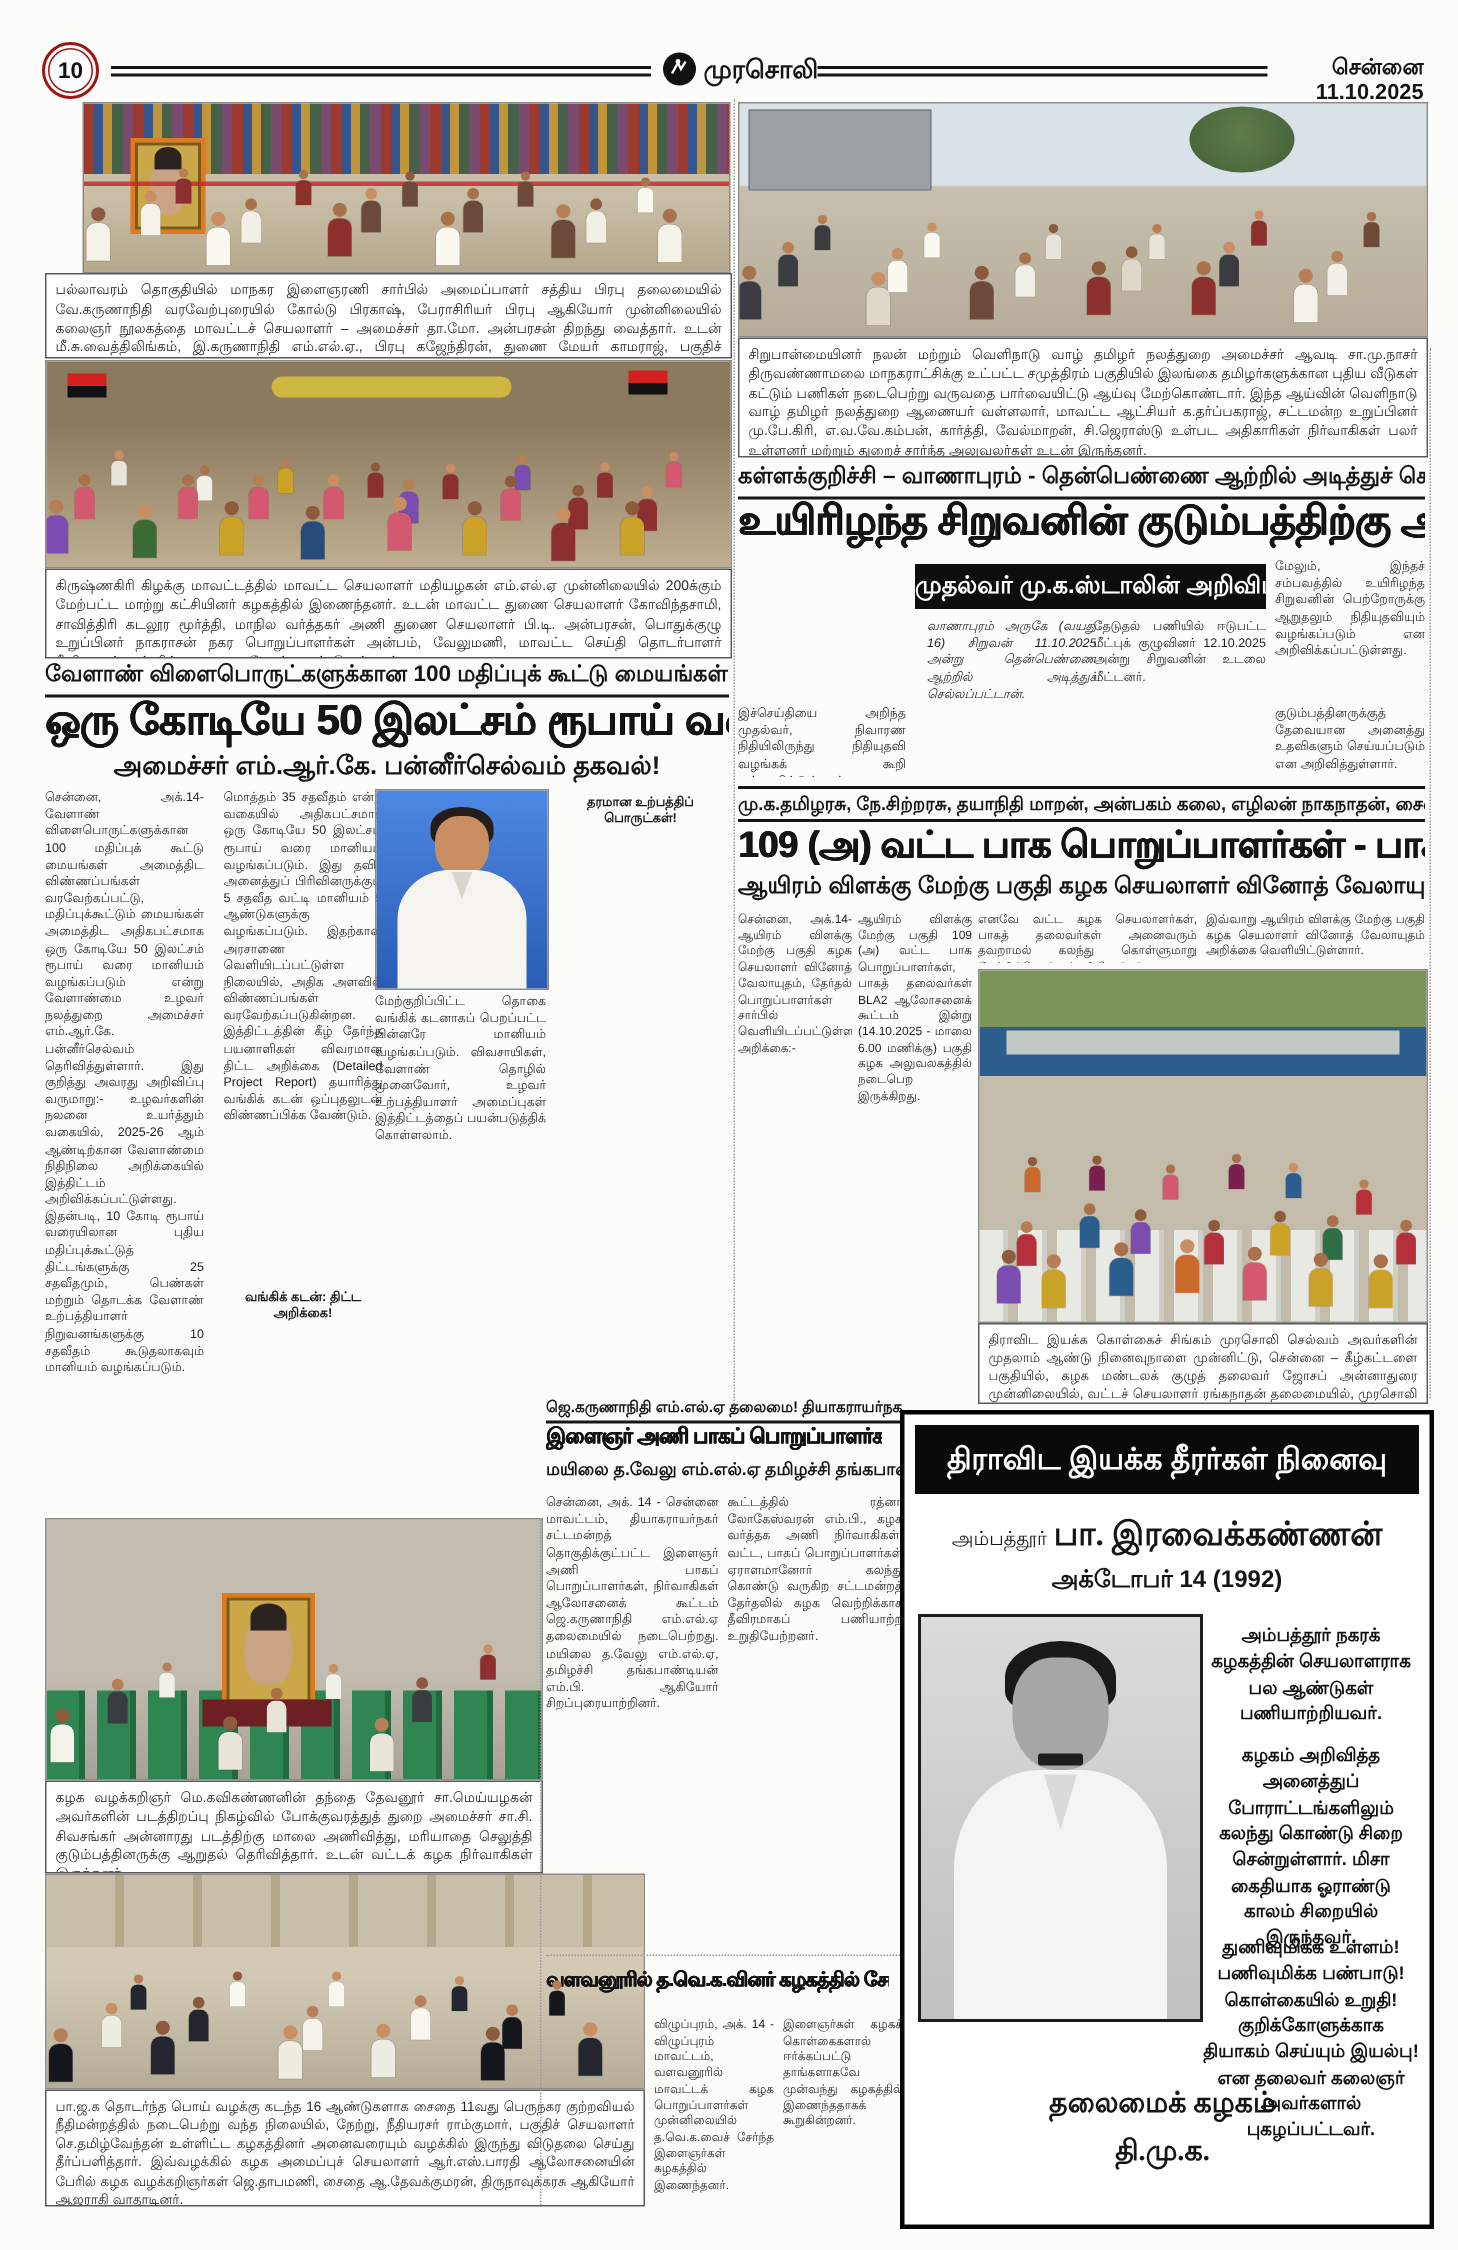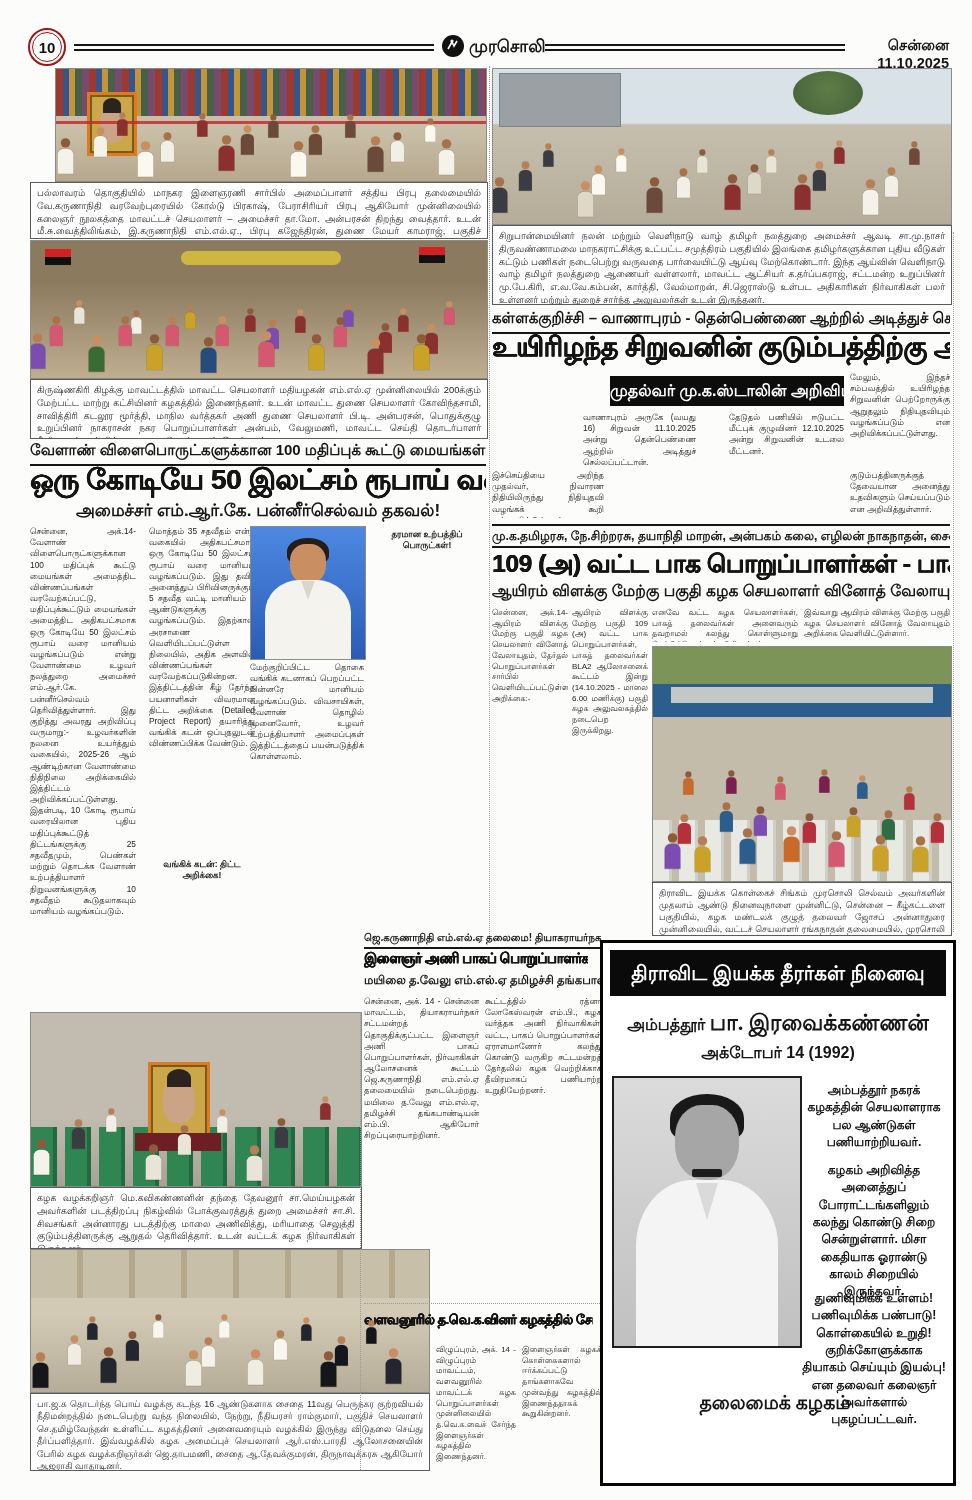--- a/index.html
+++ b/index.html
@@ -477,21 +477,21 @@
         <span class="ph" style="background:#a9714b"></span>
         <span class="pt" style="background:#6b4a3a"></span>
       </span>
     </div>
   <div class="abs capbox" style="left:492px;top:225px;width:446px;height:70px;">சிறுபான்மையினர் நலன் மற்றும் வெளிநாடு வாழ் தமிழர் நலத்துறை அமைச்சர் ஆவடி சா.மு.நாசர் திருவண்ணாமலை மாநகராட்சிக்கு உட்பட்ட சமுத்திரம் பகுதியில் இலங்கை தமிழர்களுக்கான புதிய வீடுகள் கட்டும் பணிகள் நடைபெற்று வருவதை பார்வையிட்டு ஆய்வு மேற்கொண்டார். இந்த ஆய்வின் வெளிநாடு வாழ் தமிழர் நலத்துறை ஆணையர் வள்ளலார், மாவட்ட ஆட்சியர் க.தர்ப்பகராஜ், சட்டமன்ற உறுப்பினர் மு.பே.கிரி, எ.வ.வே.கம்பன், கார்த்தி, வேல்மாறன், சி.ஜெராஸ்டு உள்பட அதிகாரிகள் நிர்வாகிகள் பலர் உள்ளனர் மற்றும் துறைச் சார்ந்த அலுவலர்கள் உடன் இருந்தனர்.</div>
 
   <div class="abs kicker rule-b" style="left:492px;top:309px;width:458px;font-size:15px;padding-bottom:3px;">கள்ளக்குறிச்சி – வாணாபுரம் - தென்பெண்ணை ஆற்றில் அடித்துச் செல்லப்பட்டு</div>
   <div class="abs hv" style="left:492px;top:332px;width:458px;font-size:27px;">உயிரிழந்த சிறுவனின் குடும்பத்திற்கு ஆறுதல் - நீதியுதவி!</div>
   <div class="abs badge" style="left:610px;top:376px;width:234px;height:30px;line-height:30px;font-size:16px;white-space:nowrap;overflow:hidden;">முதல்வர் மு.க.ஸ்டாலின் அறிவிப்பு!</div>
   <div class="abs bodycol" style="left:850px;top:372px;width:100px;height:146px;">மேலும், இந்தச் சம்பவத்தில் உயிரிழந்த சிறுவனின் பெற்றோருக்கு ஆறுதலும் நிதியுதவியும் வழங்கப்படும் என அறிவிக்கப்பட்டுள்ளது.</div>
-  <div class="abs bodycol" style="left:583px;top:412px;width:113px;height:106px;">வாணாபுரம் அருகே (வயது 16) சிறுவன் 11.10.2025 அன்று தென்பெண்ணை ஆற்றில் அடித்துச் செல்லப்பட்டான்.</div>
+  <div class="abs bodycol" style="left:618px;top:412px;width:113px;height:106px;font-style:italic;">வாணாபுரம் அருகே (வயது 16) சிறுவன் 11.10.2025 அன்று தென்பெண்ணை ஆற்றில் அடித்துச் செல்லப்பட்டான்.</div>
   <div class="abs bodycol" style="left:729px;top:412px;width:115px;height:106px;">தேடுதல் பணியில் ஈடுபட்ட மீட்புக் குழுவினர் 12.10.2025 அன்று சிறுவனின் உடலை மீட்டனர்.</div>
   <div class="abs bodycol" style="left:492px;top:470px;width:112px;height:48px;">இச்செய்தியை அறிந்த முதல்வர், நிவாரண நிதியிலிருந்து நிதியுதவி வழங்கக் கூறி உத்தரவிட்டுள்ளார்.</div>
   <div class="abs bodycol" style="left:850px;top:470px;width:100px;height:48px;">குடும்பத்தினருக்குத் தேவையான அனைத்து உதவிகளும் செய்யப்படும் என அறிவித்துள்ளார்.</div>
 
   <div class="abs kicker" style="left:492px;top:524px;width:458px;font-size:12.2px;border-top:2px solid #161616;border-bottom:2px solid #161616;line-height:20px;height:20px;">மு.க.தமிழரசு, நே.சிற்றரசு, தயாநிதி மாறன், அன்பகம் கலை, எழிலன் நாகநாதன், சைதை சாதிக் பங்கேற்பு!</div>
   <div class="abs hv" style="left:492px;top:550px;width:458px;font-size:24.5px;">109 (அ) வட்ட பாக பொறுப்பாளர்கள் - பாகத் தலைவர்கள் BLA2 ஆலோசனைக் கூட்டம்!</div>
   <div class="abs subhead" style="left:492px;top:582px;width:458px;font-size:15.5px;">ஆயிரம் விளக்கு மேற்கு பகுதி கழக செயலாளர்  வினோத் வேலாயுதம் அறிக்கை!</div>
   <div class="abs bodycol" style="left:492px;top:608px;width:76px;height:328px;font-size:8px;">சென்னை, அக்.14- ஆயிரம் விளக்கு மேற்கு பகுதி கழக செயலாளர் வினோத் வேலாயுதம், தேர்தல் பொறுப்பாளர்கள் சார்பில் வெளியிடப்பட்டுள்ள அறிக்கை:-</div>
   <div class="abs bodycol" style="left:572px;top:608px;width:76px;height:328px;font-size:8px;">ஆயிரம் விளக்கு மேற்கு பகுதி 109 (அ) வட்ட பாக பொறுப்பாளர்கள், பாகத் தலைவர்கள் BLA2 ஆலோசனைக் கூட்டம் இன்று (14.10.2025 - மாலை 6.00 மணிக்கு) பகுதி கழக அலுவலகத்தில் நடைபெற இருக்கிறது.</div>
   <div class="abs bodycol" style="left:652px;top:608px;width:146px;height:34px;font-size:8px;">எனவே வட்ட கழக செயலாளர்கள், பாகத் தலைவர்கள் அனைவரும் தவறாமல் கலந்து கொள்ளுமாறு கேட்டுக்கொள்ளப்படுகிறார்கள்.</div>
@@ -579,34 +579,35 @@
       <span class="person" style="left: 92.0617%; bottom: 15.5209%; z-index: 2; transform: scale(0.87);">
         <span class="ph" style="background:#a9714b"></span>
         <span class="pt" style="background:#b5303a"></span>
       </span>
     </div>
   <div class="abs capbox" style="left:652px;top:882px;width:286px;height:44px;font-size:8.8px;">திராவிட இயக்க கொள்கைச் சிங்கம் முரசொலி செல்வம் அவர்களின் முதலாம் ஆண்டு நினைவுநாளை முன்னிட்டு, சென்னை – கீழ்கட்டளை பகுதியில், கழக மண்டலக் குழுத் தலைவர் ஜோசப் அன்னாதுரை முன்னிலையில், வட்டச் செயலாளர் ரங்கநாதன் தலைமையில், முரசொலி ஊழியர் திருமதி பி.விஜயலட்சுமி ஏற்பாட்டில் 100க்கும் மேற்பட்ட மாற்றுக் கட்சிகளின் மகளிர் கழகத்தில் இணைந்தனர்.</div>
 
   <div class="abs membox" style="left:600px;top:940px;width:350px;height:540px;">
     <div class="memhdr" style="margin:7px;height:46px;line-height:46px;">திராவிட இயக்க தீரர்கள் நினைவு நாள்</div>
     <div style="text-align:center;margin-top:14px;">
-      <span style="font-size:16px;font-weight:700;">அம்பத்தூர்</span>
+      <span style="font-size:13px;font-weight:400;">அம்பத்தூர்</span>
       <span class="memname" style="font-size:22px;">பா. இரவைக்கண்ணன்</span>
     </div>
     <div style="text-align:center;font-weight:700;font-size:16px;margin-top:6px;">அக்டோபர்  14 (1992)</div>
   </div>
   <div class="abs photo grayp mem-wall" style="left:612px;top:1076px;width:186px;height:268px;border:2px solid #222;">
     <div class="m-hair" style="left:30%;top:6%;width:40%;height:18%;"></div>
     <div class="m-face" style="left:33%;top:10%;width:34%;height:28%;background:#b9a08a;"></div>
     <div class="m-moustache"></div>
     <div class="m-shirt" style="top:38%;background:#efefea;"></div>
     <div class="m-collar" style="top:39%;"></div>
   </div>
   <div class="abs memtext" style="left:806px;top:1082px;width:136px;">அம்பத்தூர் நகரக் கழகத்தின் செயலாளராக பல ஆண்டுகள் பணியாற்றியவர்.</div>
   <div class="abs memtext" style="left:806px;top:1162px;width:136px;">கழகம் அறிவித்த அனைத்துப் போராட்டங்களிலும் கலந்து கொண்டு சிறை சென்றுள்ளார். மிசா கைதியாக ஓராண்டு காலம் சிறையில் இருந்தவர்.</div>
   <div class="abs memname" style="left:600px;top:1392px;width:350px;text-align:center;font-size:19px;">தலைமைக் கழகம்</div>
   <div class="abs memtext" style="left:802px;top:1290px;width:144px;">துணிவுமிக்க உள்ளம்! பணிவுமிக்க பண்பாடு! கொள்கையில் உறுதி! குறிக்கோளுக்காக தியாகம் செய்யும் இயல்பு! என தலைவர் கலைஞர் அவர்களால் புகழப்பட்டவர்.</div>
+  <div class="abs memname" style="left:600px;top:1424px;width:350px;text-align:center;font-size:19px;">தி.மு.க.</div>
 
   <div class="abs vdot" style="left:489px;top:66px;height:872px;"></div>
   <div class="abs vdot" style="left:953px;top:232px;height:700px;"></div>
   <div class="abs vdot" style="left:360px;top:1012px;height:458px;"></div>
 
 </div>
 
 </body></html>

